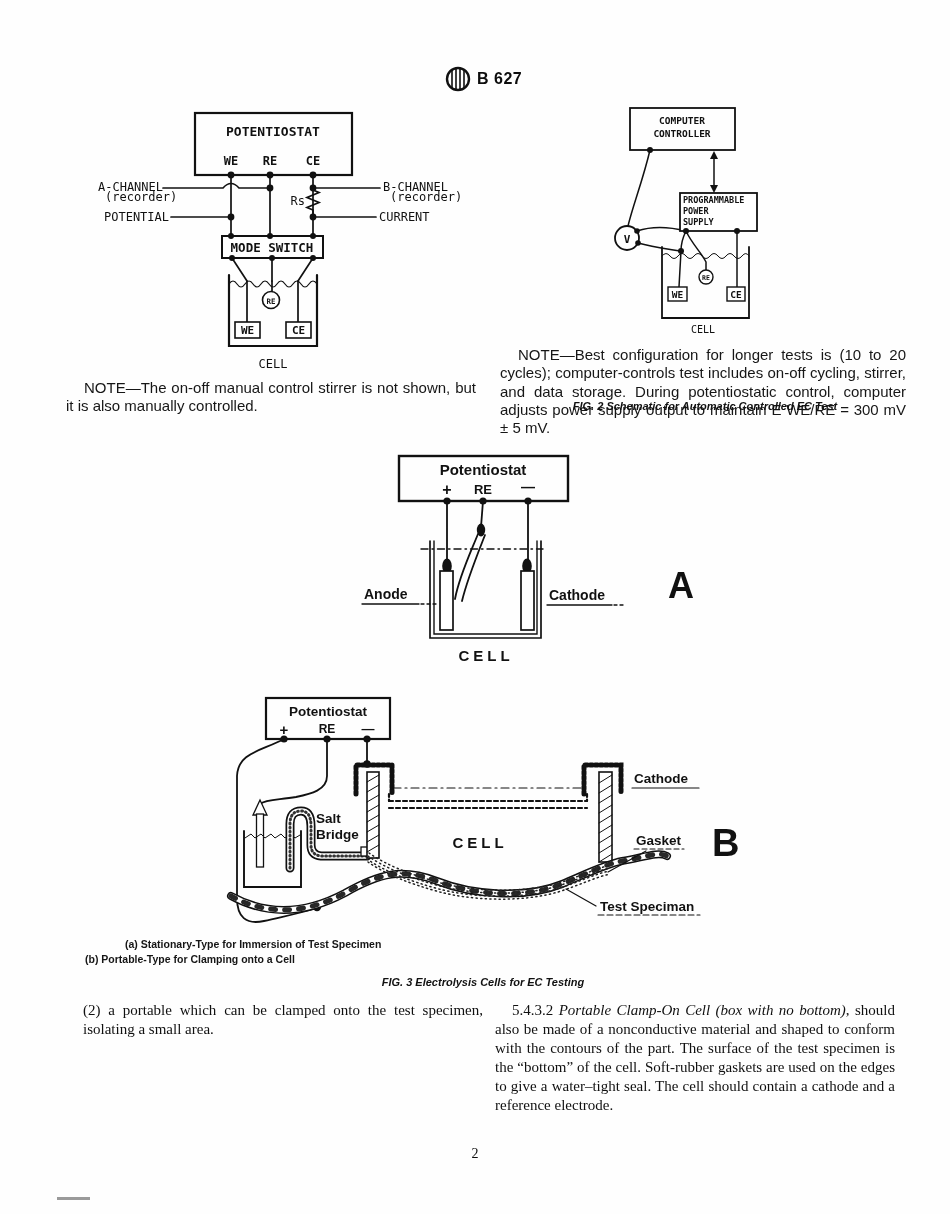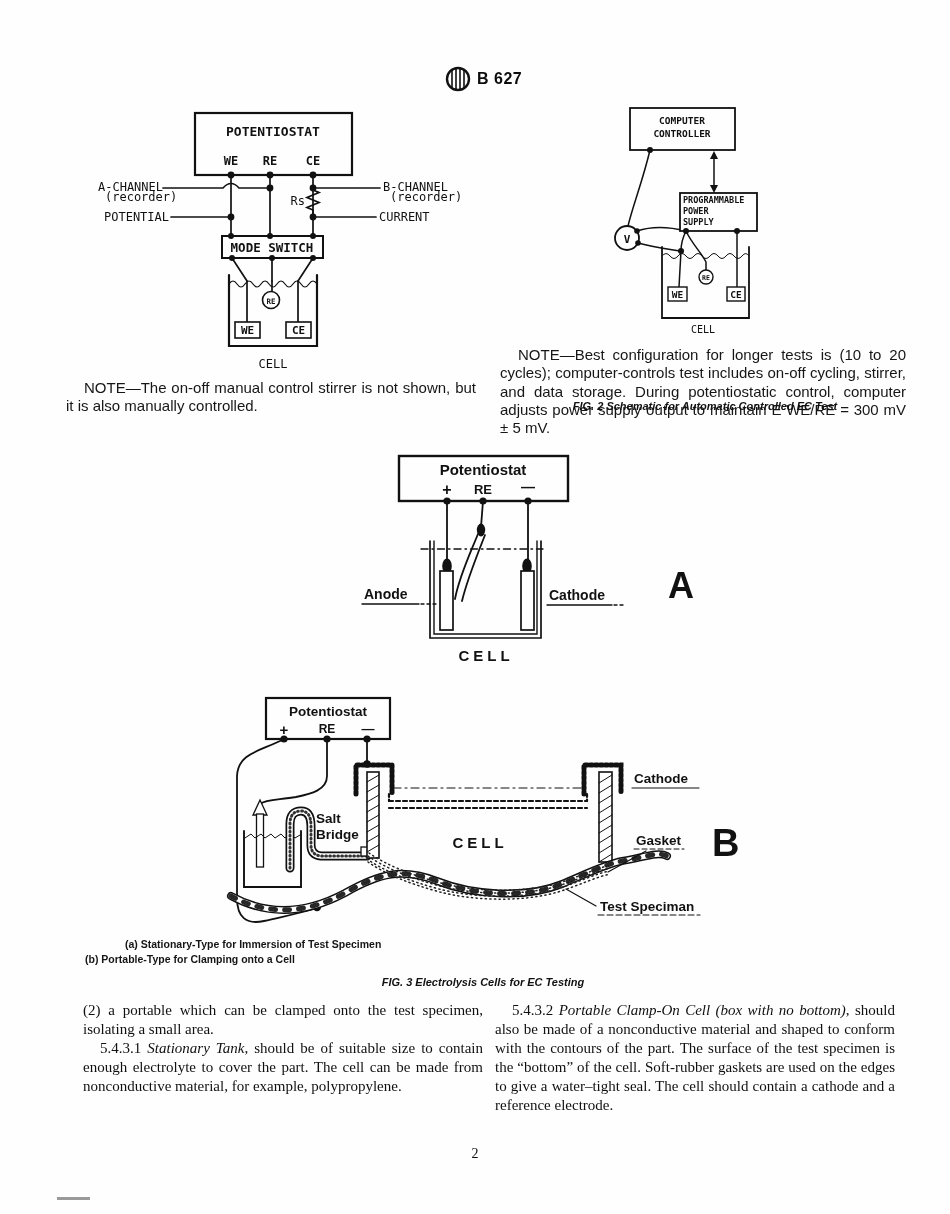--- a/index.html
+++ b/index.html
@@ -270,21 +270,20 @@
   </div>
   <div class="abs figcap" style="left:505px;top:399px;width:400px;">FIG. 2  Schematic for Automatic Controlled EC Test</div>
 
   <div class="abs subcap" style="left:85px;top:938px;margin-left:40px;">(a)  Stationary-Type for Immersion of Test Specimen</div>
   <div class="abs subcap" style="left:85px;top:953px;">(b)  Portable-Type for Clamping onto a Cell</div>
   <div class="abs figcap" style="left:0;top:975px;width:950px;padding-left:8px;">FIG. 3  Electrolysis Cells for EC Testing</div>
 
   <div class="abs cols" style="left:83px;top:1001px;width:812px;">
     <div class="col bodytext">
       <p>(2) a portable which can be clamped onto the test specimen, isolating a small area.</p>
-      <p class="ind"><span>5.4.3.1 </span><i>Stationary Tank</i><span>, should be of suitable size to contain enough electrolyte to cover the part. The cell can be made from nonconductive material, for example, polypropylene.</span></p>
     </div>
     <div class="col bodytext">
       <p class="ind"><span>5.4.3.2 </span><i>Portable Clamp-On Cell (box with no bottom)</i><span>, should also be made of a nonconductive material and shaped to conform with the contours of the part. The surface of the test specimen is the “bottom” of the cell. Soft-rubber gaskets are used on the edges to give a water–tight seal. The cell should contain a cathode and a reference electrode.</span></p>
     </div>
   </div>
 
   <div class="abs pgnum" style="left:0;top:1146px;width:950px;">2</div>
   <div class="abs smudge" style="left:57px;top:1197px;width:33px;height:3px;"></div>
 </div>
 

